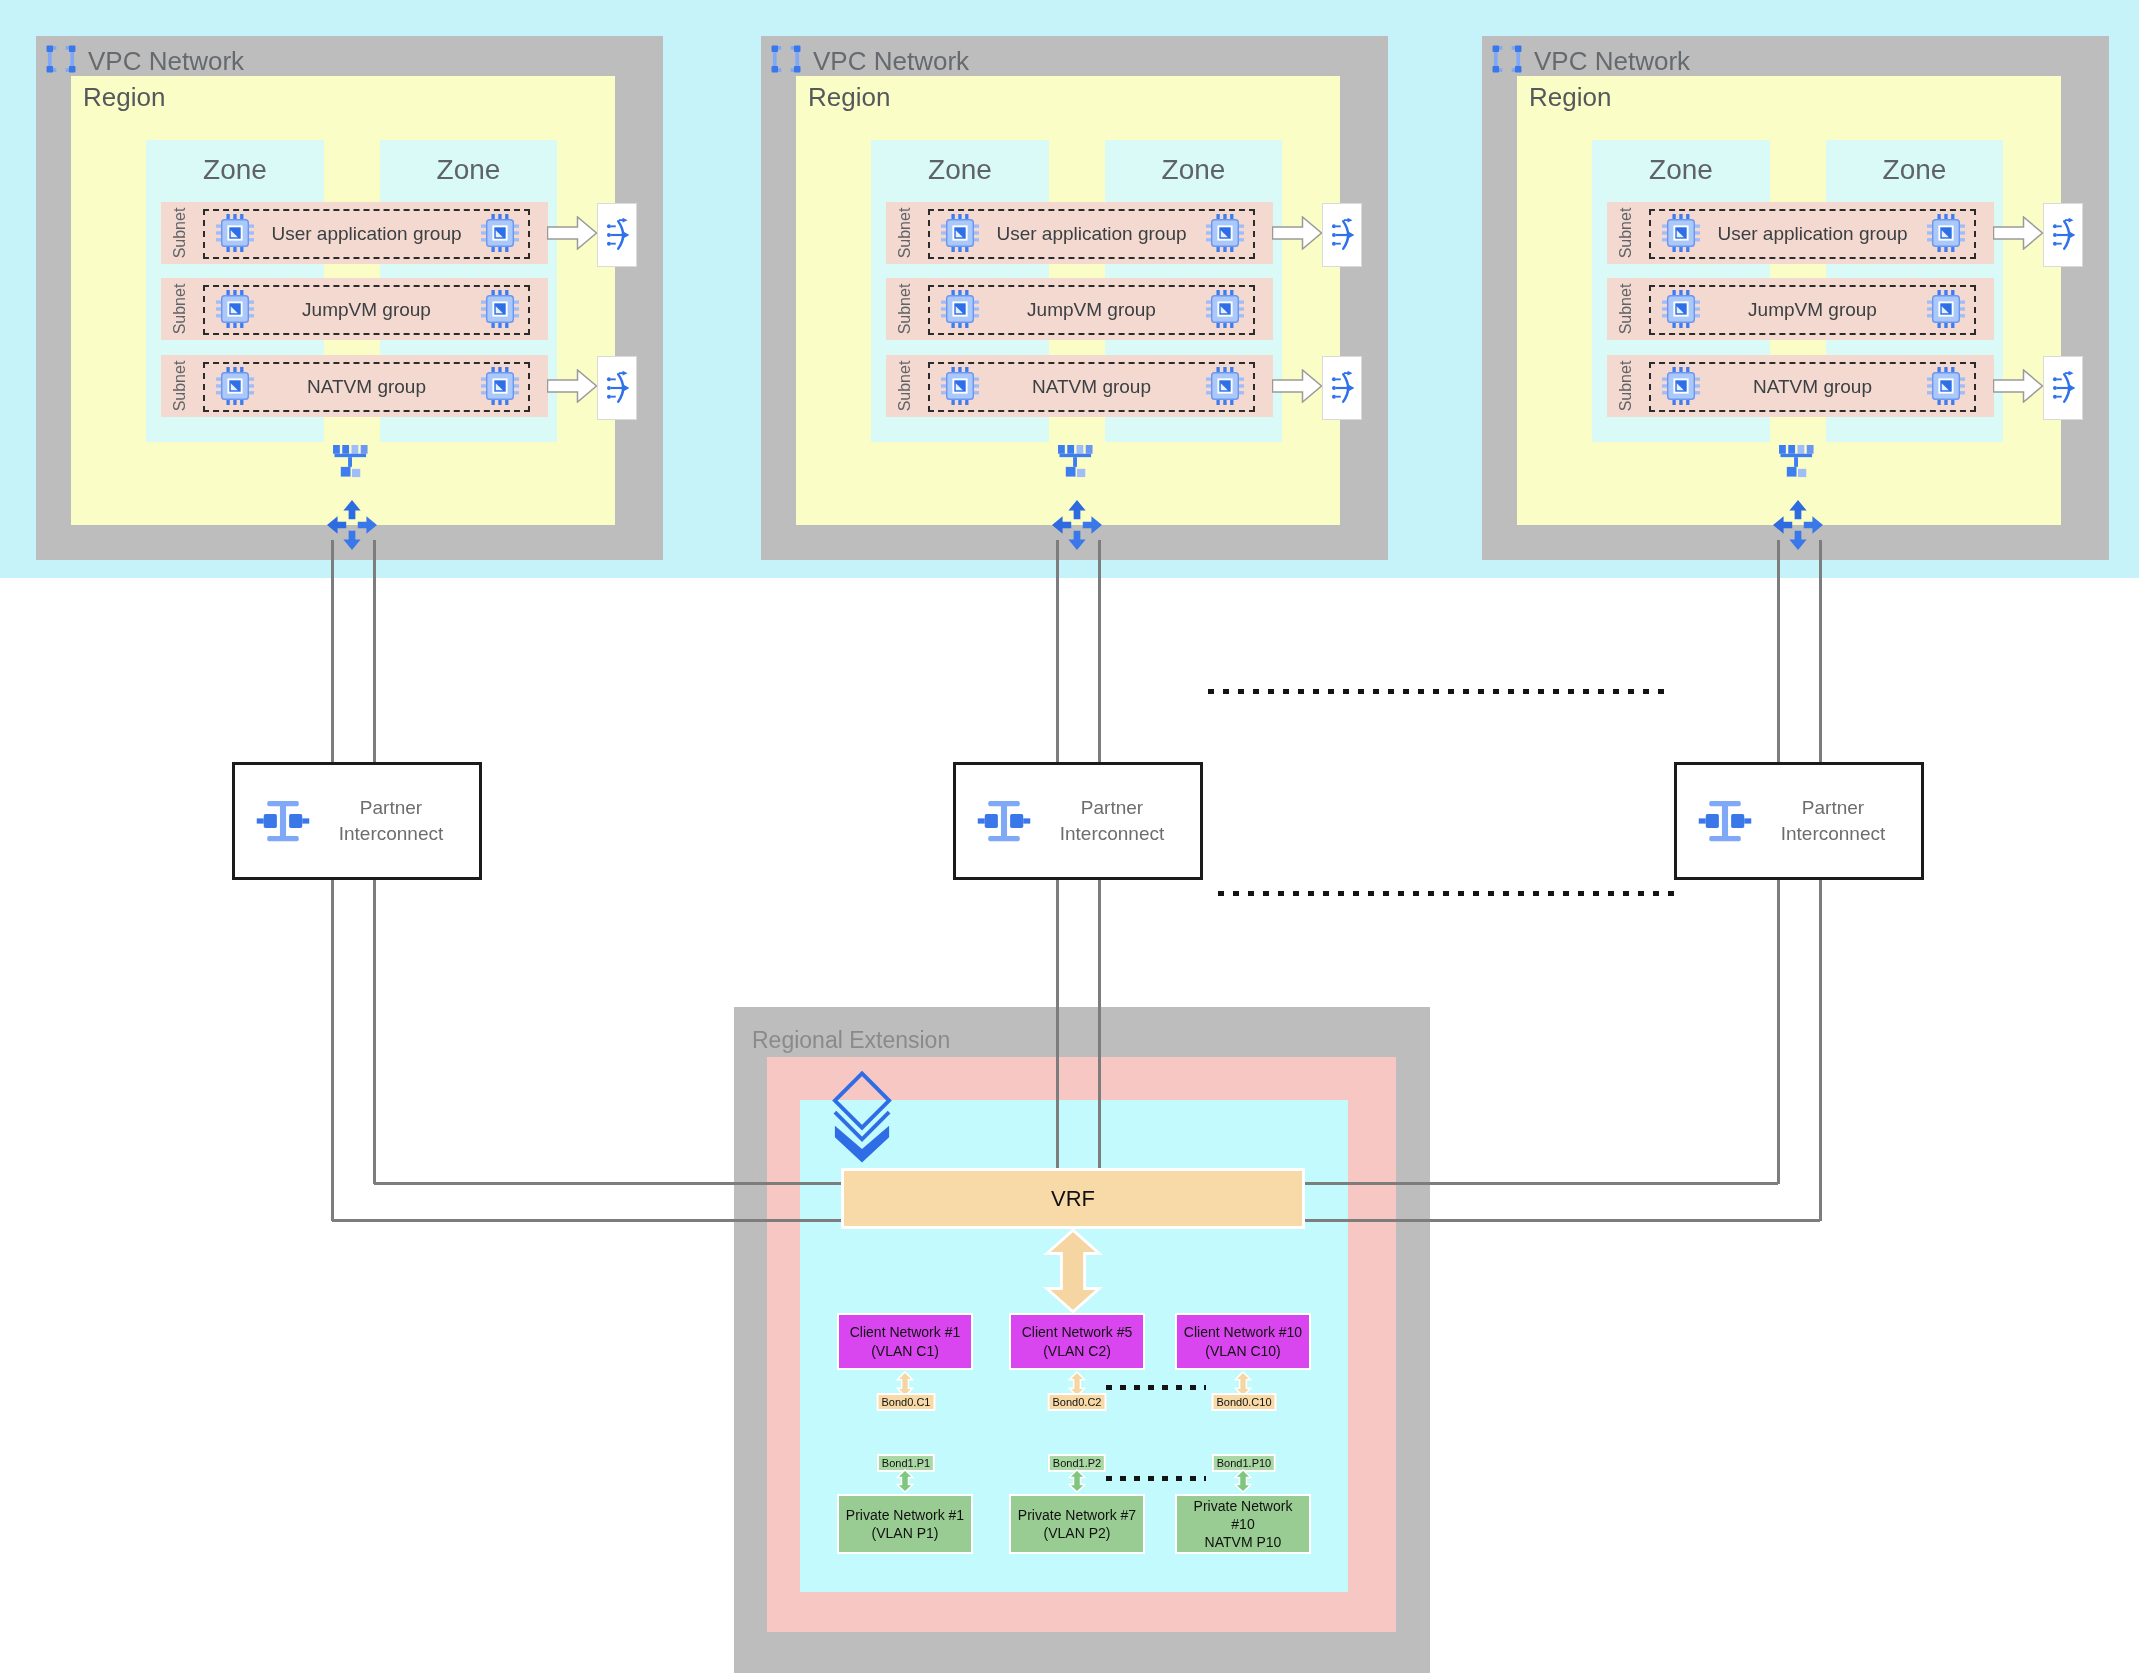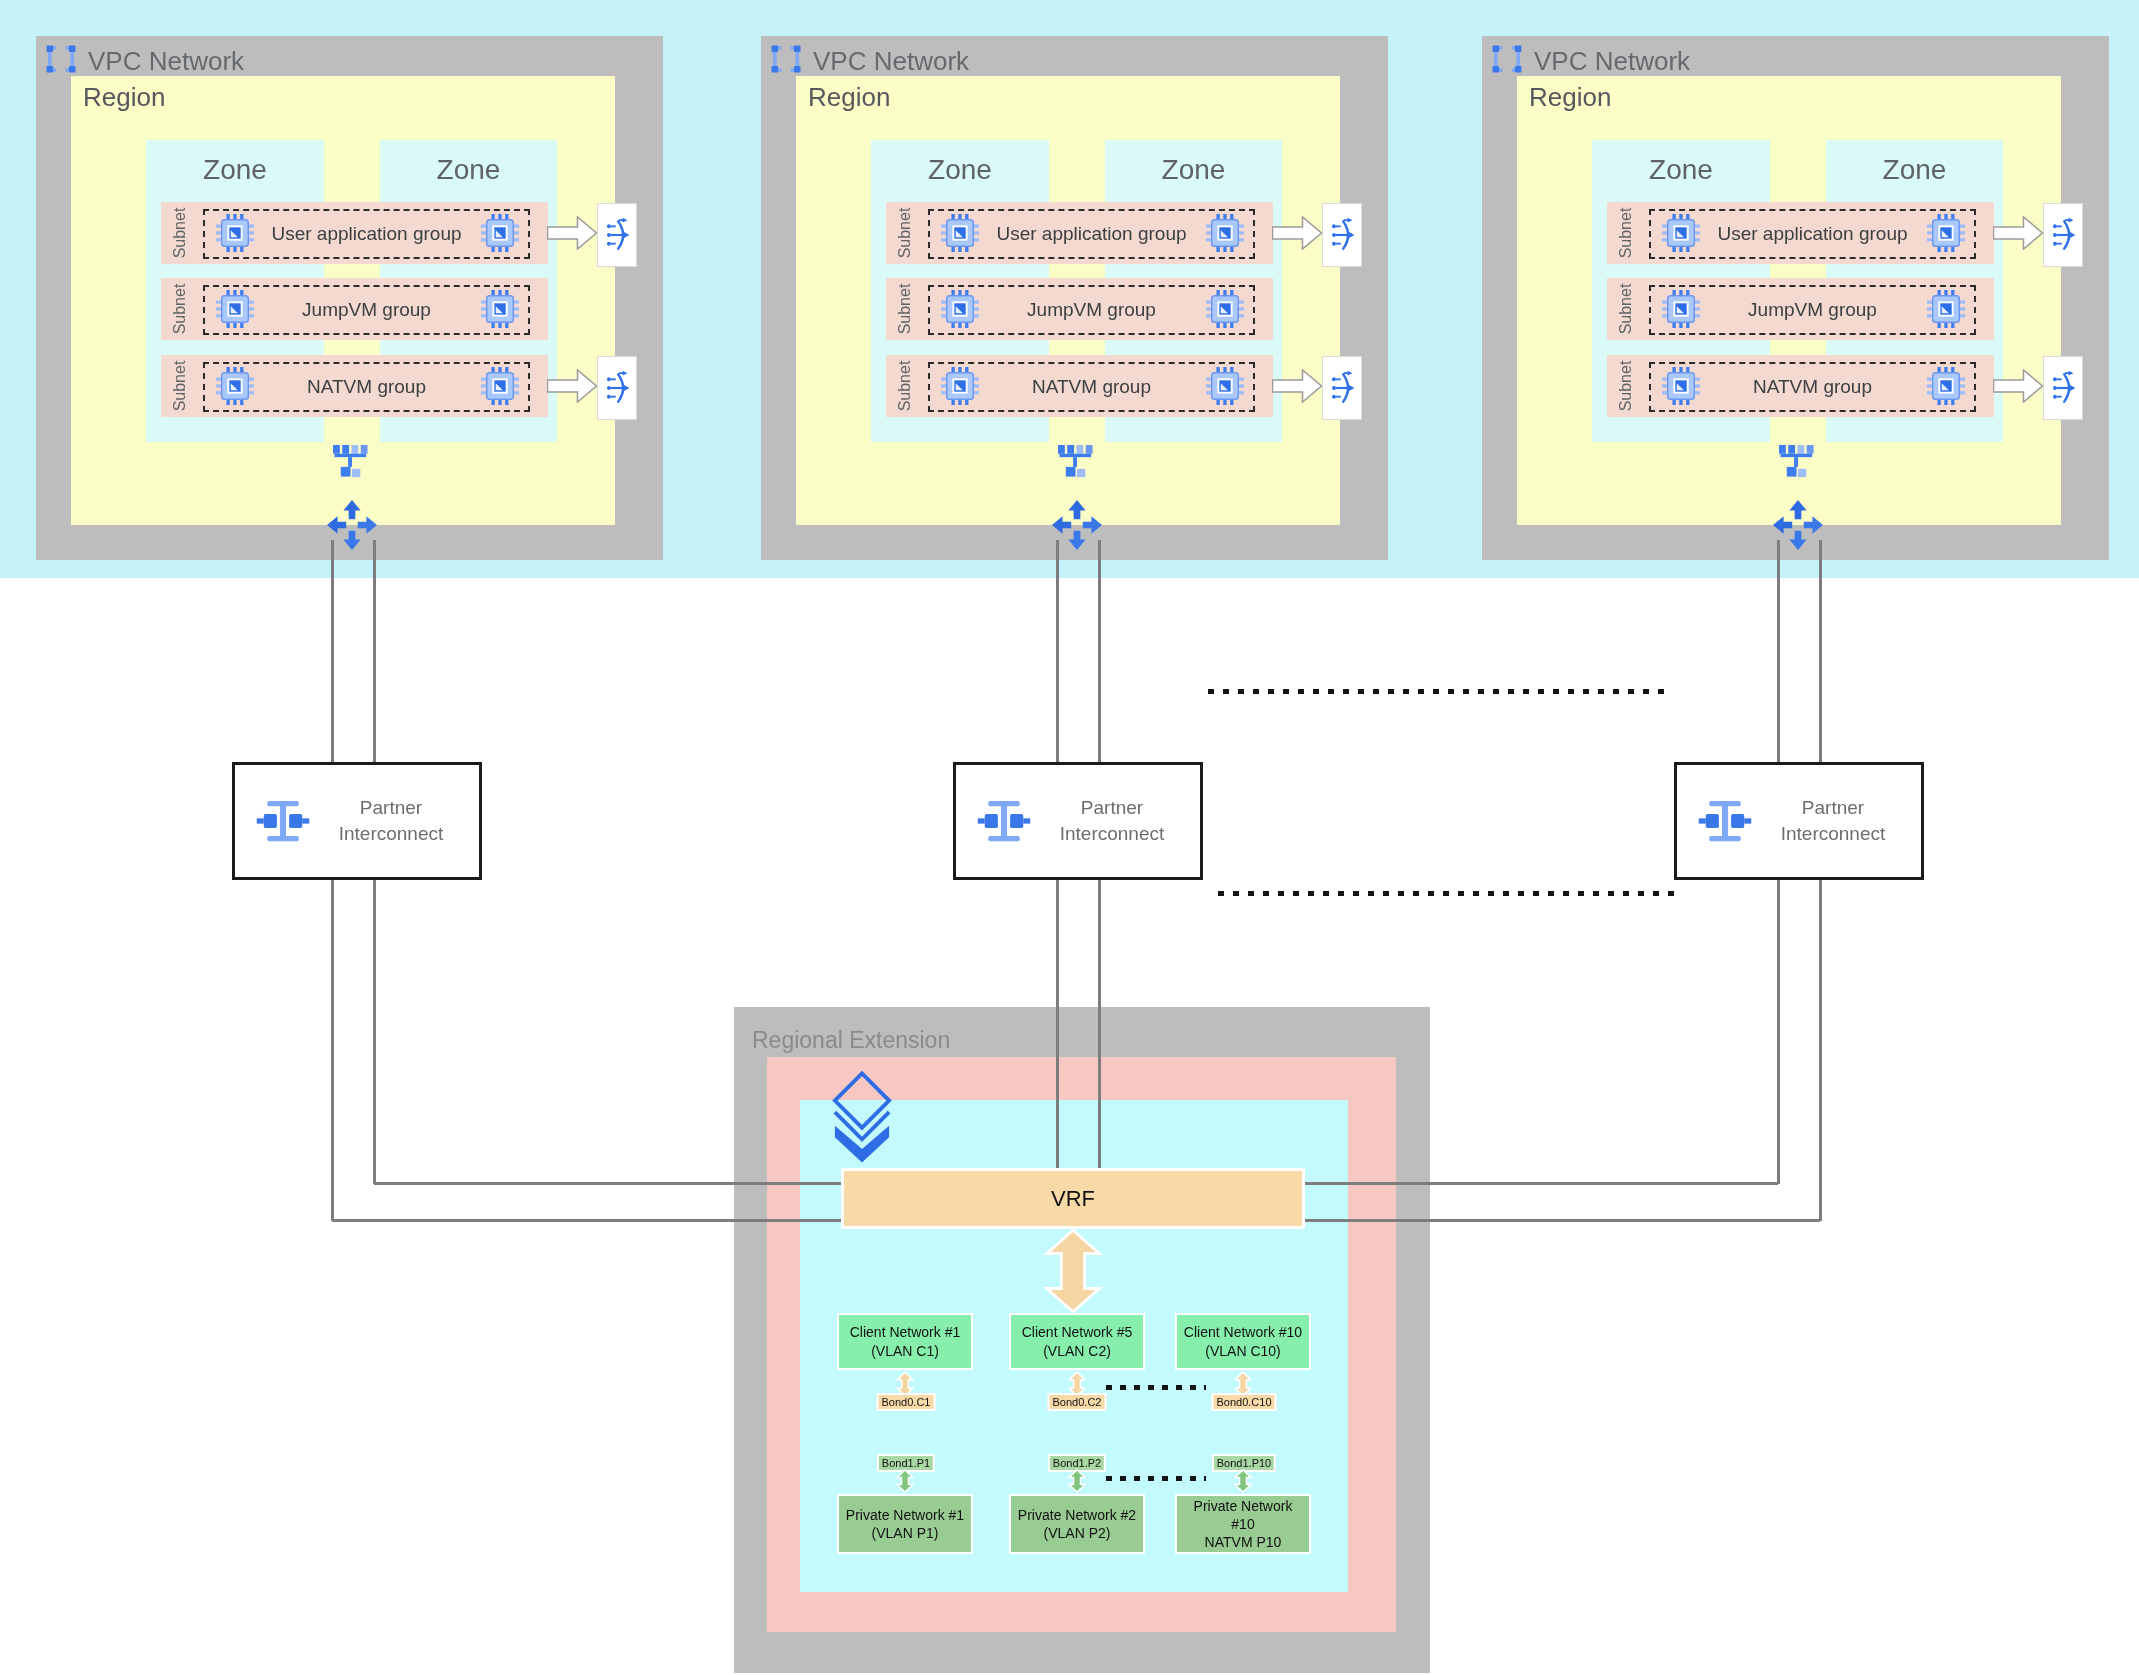--- a/index.html
+++ b/index.html
@@ -51,21 +51,21 @@
   
   .re-gray{left:734px;top:1007px;width:696px;height:666px;background:#bdbdbd;}
   .re-title{left:18px;top:20px;font-size:23px;color:#8a8a8a;}
   .re-pink{left:33px;top:50px;width:629px;height:575px;background:#f7c7c4;}
   .re-cyan{left:33px;top:43px;width:548px;height:492px;background:#c3fafd;}
   .layersicon{left:832px;top:1070px;width:60px;height:96px;}
   .vrf{left:841px;top:1168px;width:464px;height:61px;background:#f8daa9;border:3px solid #ffffff;
        box-sizing:border-box;display:flex;align-items:center;justify-content:center;
        font-size:22px;color:#111111;}
   .bigarrow{left:1039px;top:1228px;width:68px;height:86px;}
-  .cbox{top:1313px;width:136px;height:57px;background:#86efac;border:2px solid #ffffff;
+  .cbox{top:1313px;width:136px;height:57px;background:#d946ef;border:2px solid #ffffff;
         box-sizing:border-box;display:flex;flex-direction:column;align-items:center;justify-content:center;
         font-size:14px;line-height:1.35;color:#111;text-align:center;}
   .pbox{top:1494px;width:136px;height:60px;background:#99cc92;border:2px solid #ffffff;
         box-sizing:border-box;display:flex;flex-direction:column;align-items:center;justify-content:center;
         font-size:14px;line-height:1.3;color:#111;text-align:center;}
   .cb1,.pb1{left:837px;} .cb2,.pb2{left:1009px;} .cb3,.pb3{left:1175px;}
   .minitan{width:18px;height:26px;top:1371px;}
   .minigreen{width:18px;height:24px;top:1469px;}
   .ma1{left:896px;} .ma2{left:1068px;} .ma3{left:1234px;}
   .bond{transform:translateX(-50%);font-size:11px;line-height:14px;color:#111;
@@ -497,21 +497,21 @@
   <svg class="abs minigreen ma3">
       <use href="#sym-minigreen"></use>
     </svg>
 
   <div class="abs pbox pb1">
     <div>Private Network #1</div>
     <div>(VLAN P1)</div>
     <div></div>
   </div>
   <div class="abs pbox pb2">
-    <div>Private Network #2</div>
+    <div>Private Network #7</div>
     <div>(VLAN P2)</div>
     <div></div>
   </div>
   <div class="abs pbox pb3">
     <div>Private Network</div>
     <div>#10</div>
     <div>NATVM P10</div>
   </div>
 
 </div>

